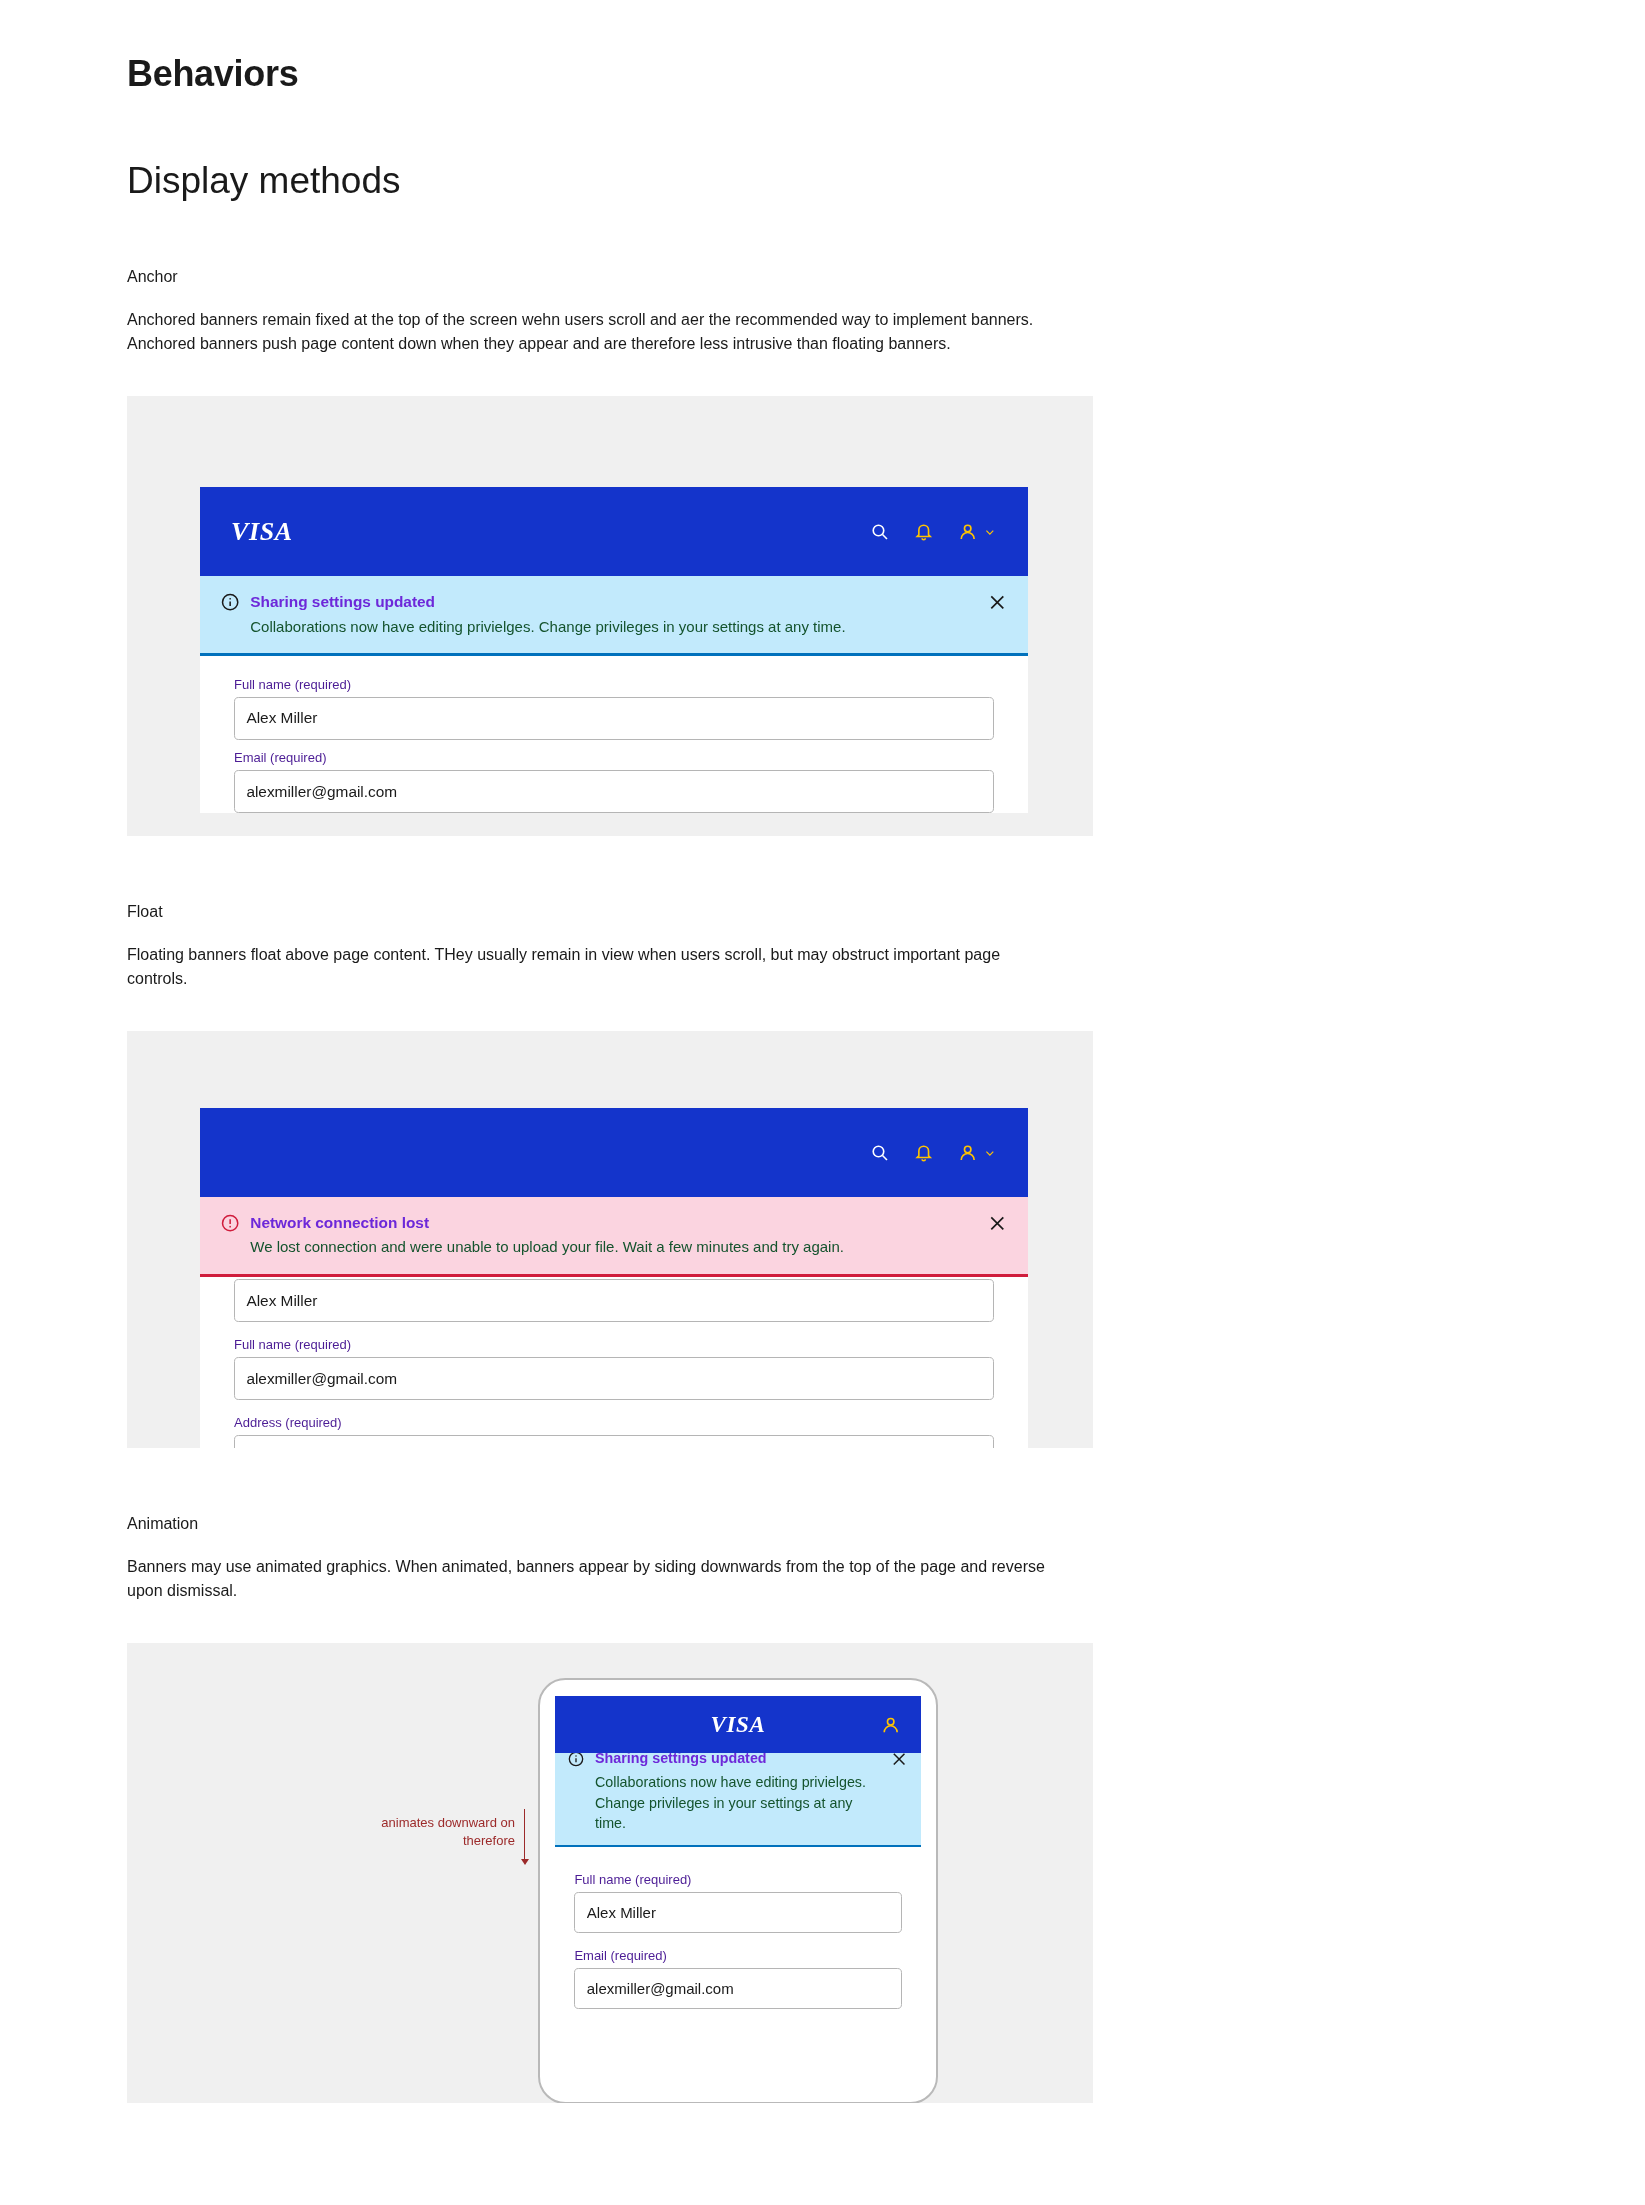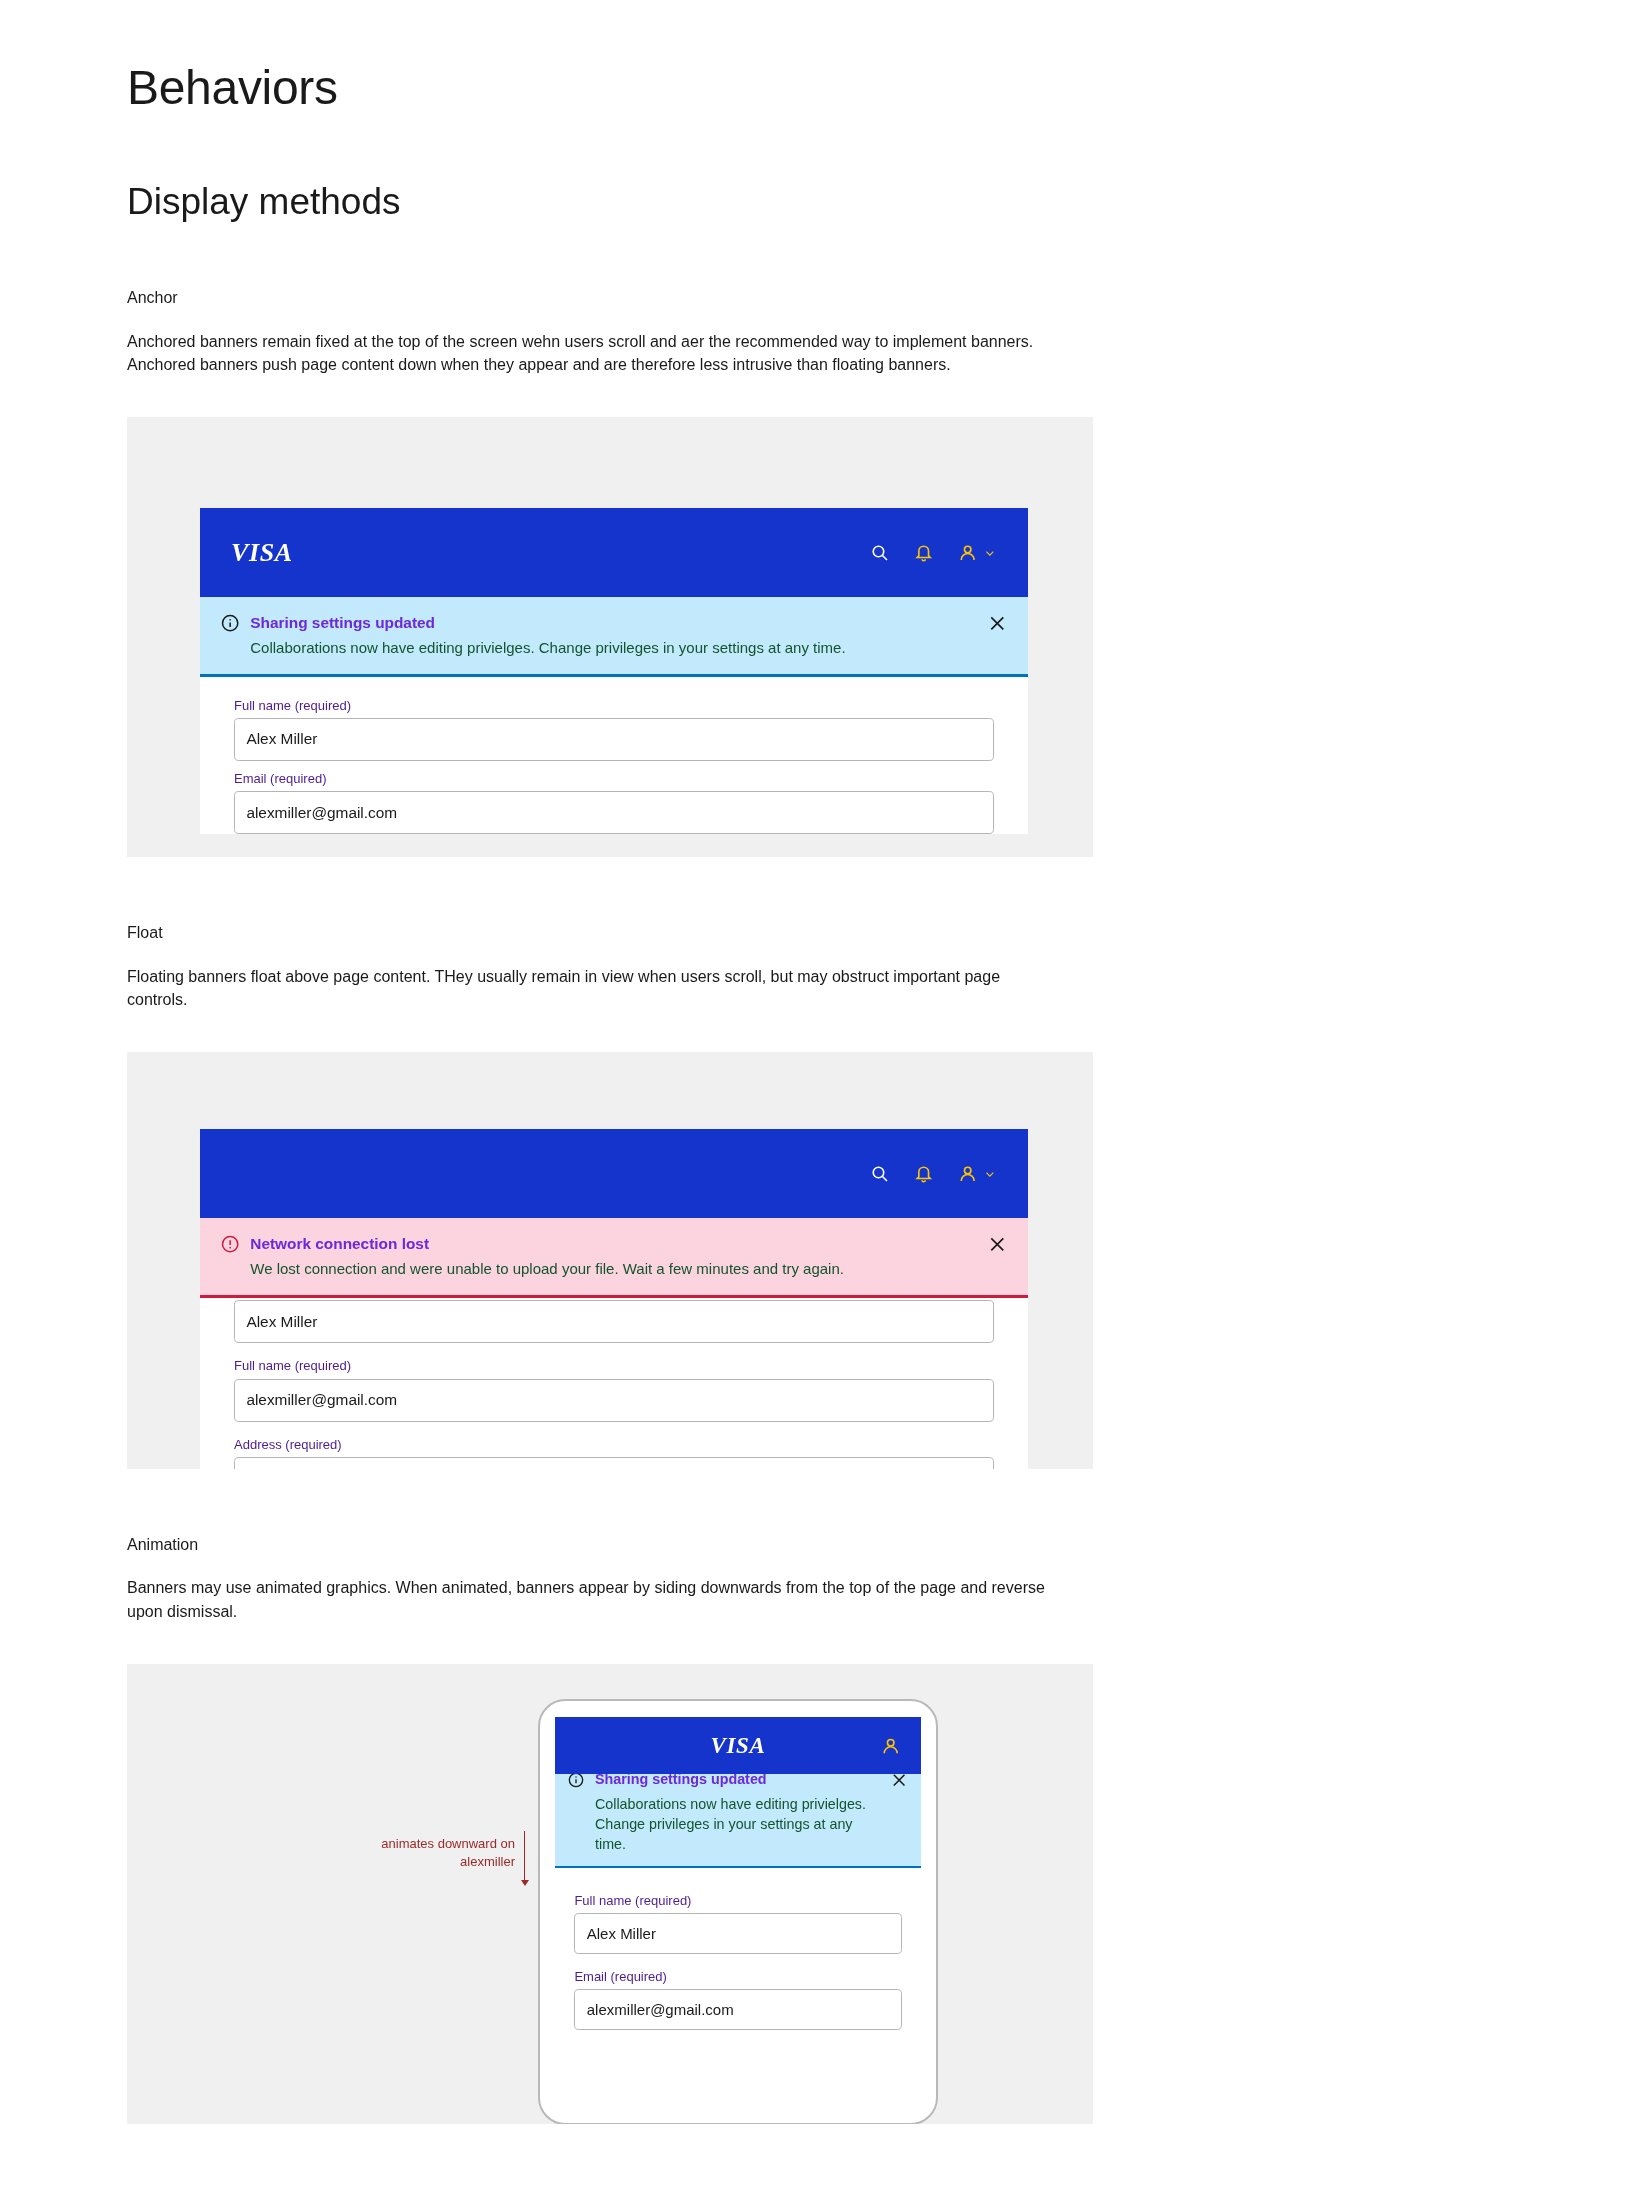--- a/index.html
+++ b/index.html
@@ -16,24 +16,24 @@
   .page {
     width: 1645px;
     box-sizing: border-box;
     padding: 46px 0 0 0;
   }
   .content {
     margin-left: 127px;
     width: 1383px;
   }
   h1.doc-title {
-    font-size: 48px;
-    font-weight: 400;
+    font-size: 36px;
+    font-weight: 700;
     letter-spacing: -0.3px;
-    margin: 16px 0 0 0;
+    margin: 8px 0 0 0;
     padding: 0;
     line-height: 1.1;
     color: #1a1a1a;
   }
   h2.section-title {
     font-size: 37px;
     font-weight: 400;
     margin: 67px 0 0 0;
     color: #1a1a1a;
     line-height: 1.1;
@@ -400,21 +400,21 @@
 
       </div>
     </div>
 
     <h3 class="sub-title">Animation</h3>
     <p class="body-text">Banners may use animated graphics. When animated, banners appear by siding downwards from the top of the page and reverse upon dismissal.</p>
 
     <div class="example animation">
 
       <div class="annotation">
-        <span>animates downward on alexmiller</span>
+        <span>animates downward on therefore</span>
         <span class="anno-line"></span>
         <span class="anno-arrow"></span>
       </div>
 
       <div class="phone-wrap">
         <div class="phone">
           <div class="phone-screen">
 
             <div class="phone-header">
               <span class="visa-logo">VISA</span>

